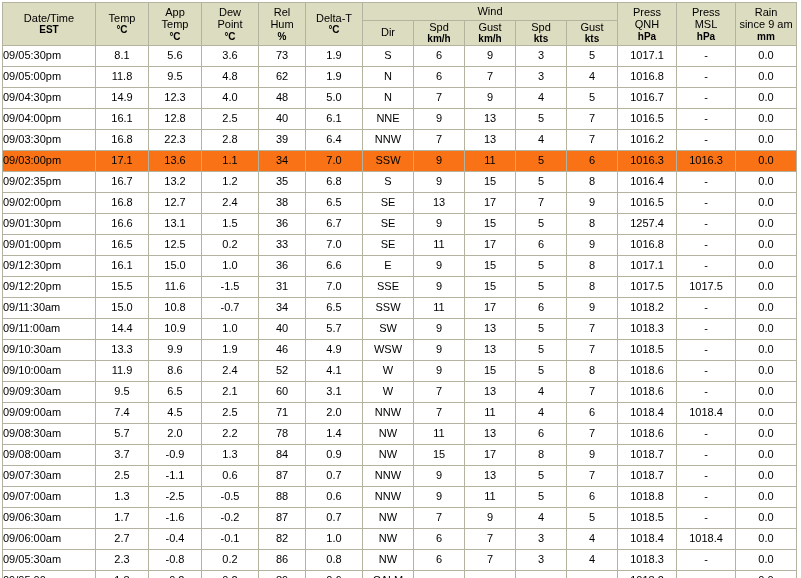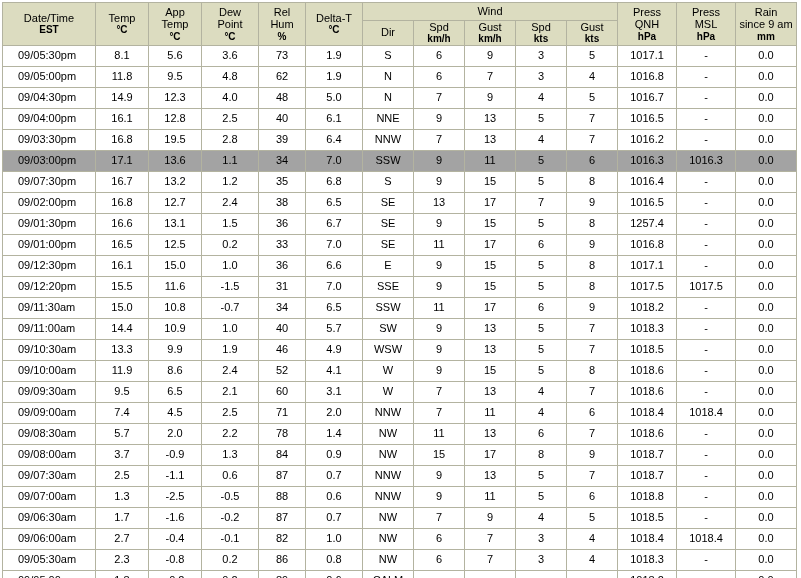--- a/index.html
+++ b/index.html
@@ -45,24 +45,24 @@
   }
   thead th.windgroup {
     padding: 2px 15px;
   }
   tbody td {
     height: 20px;
     background: #ffffff;
   }
   tbody td.datetime {
     text-align: left;
-    padding-left: 15px;
+    padding-left: 0;
   }
   tbody tr.highlight td {
-    background: #a3a3a3;
+    background: #f97316;
   }
   .col-dt { width: 92px; }
   .col-temp { width: 52px; }
   .col-app { width: 52px; }
   .col-dew { width: 56px; }
   .col-rh { width: 46px; }
   .col-dt2 { width: 56px; }
   .col-dir { width: 58px; }
   .col-spdk { width: 52px; }
   .col-gustk { width: 52px; }
@@ -204,21 +204,21 @@
           <td>13</td>
           <td>5</td>
           <td>7</td>
           <td>1016.5</td>
           <td>-</td>
           <td>0.0</td>
         </tr>
         <tr>
           <td class="datetime">09/03:30pm</td>
           <td>16.8</td>
-          <td>19.5</td>
+          <td>22.3</td>
           <td>2.8</td>
           <td>39</td>
           <td>6.4</td>
           <td>NNW</td>
           <td>7</td>
           <td>13</td>
           <td>4</td>
           <td>7</td>
           <td>1016.2</td>
           <td>-</td>
@@ -234,21 +234,21 @@
           <td>SSW</td>
           <td>9</td>
           <td>11</td>
           <td>5</td>
           <td>6</td>
           <td>1016.3</td>
           <td>1016.3</td>
           <td>0.0</td>
         </tr>
         <tr>
-          <td class="datetime">09/07:30pm</td>
+          <td class="datetime">09/02:35pm</td>
           <td>16.7</td>
           <td>13.2</td>
           <td>1.2</td>
           <td>35</td>
           <td>6.8</td>
           <td>S</td>
           <td>9</td>
           <td>15</td>
           <td>5</td>
           <td>8</td>

